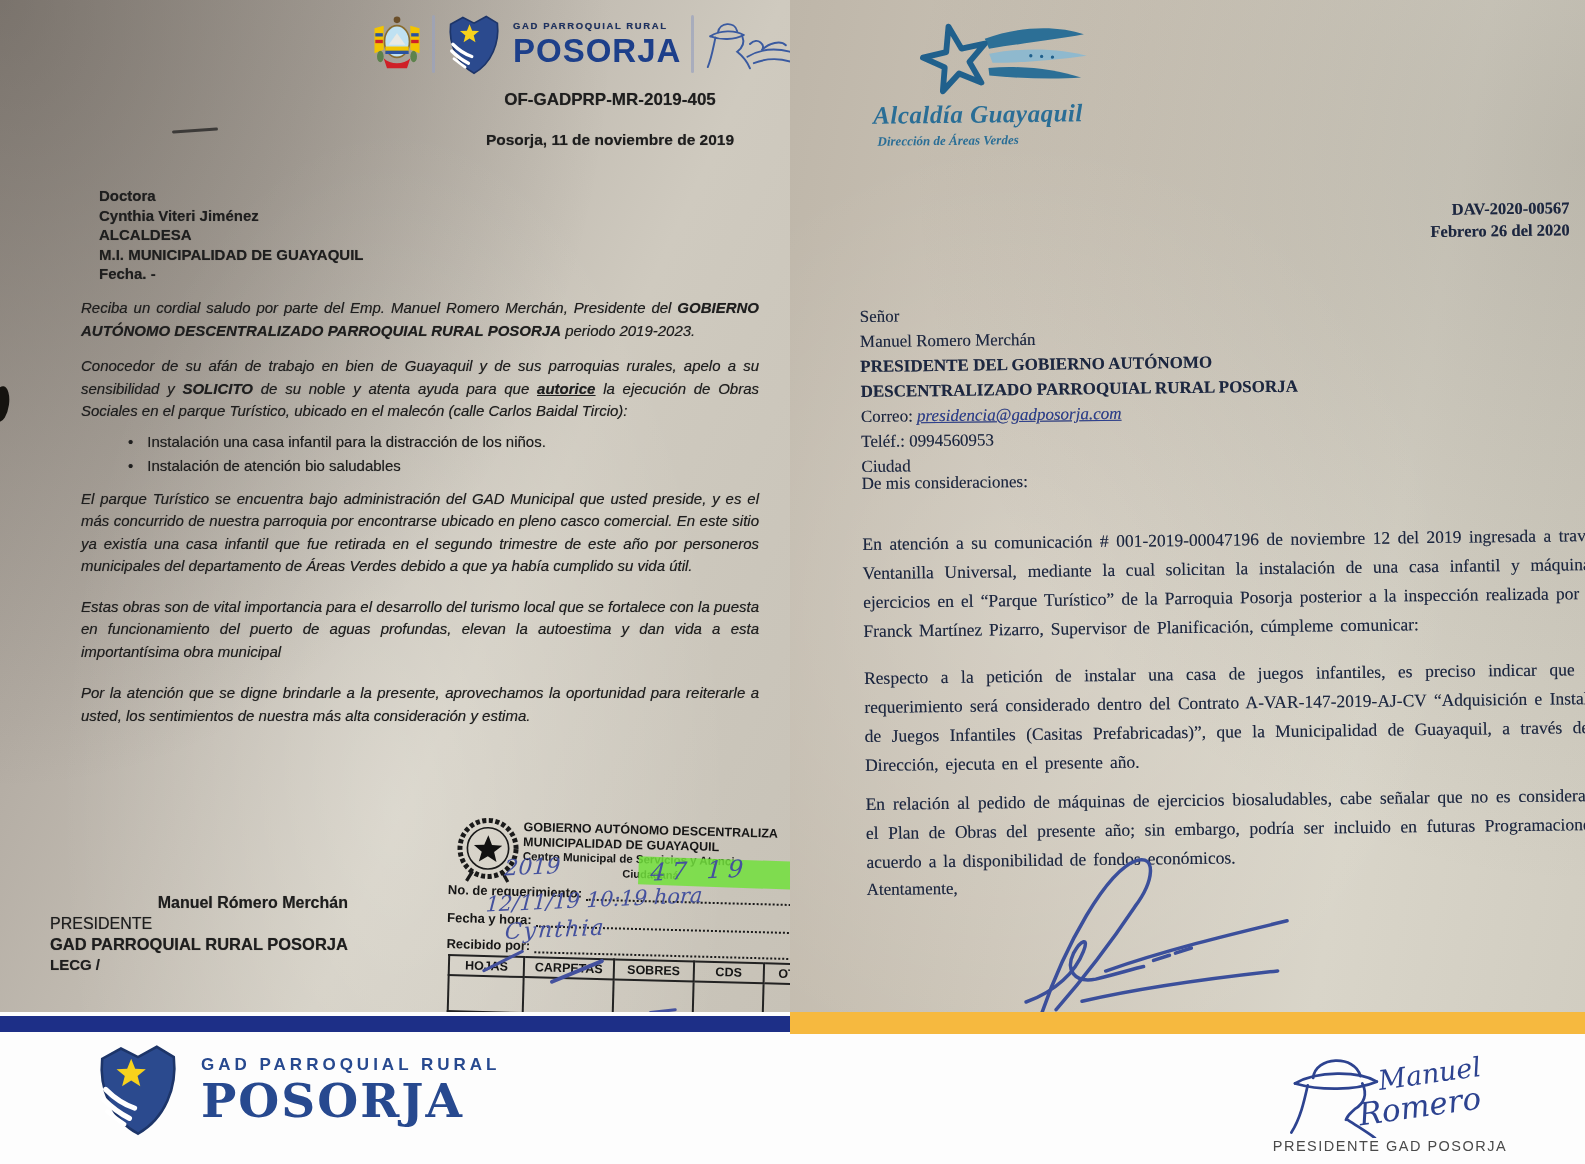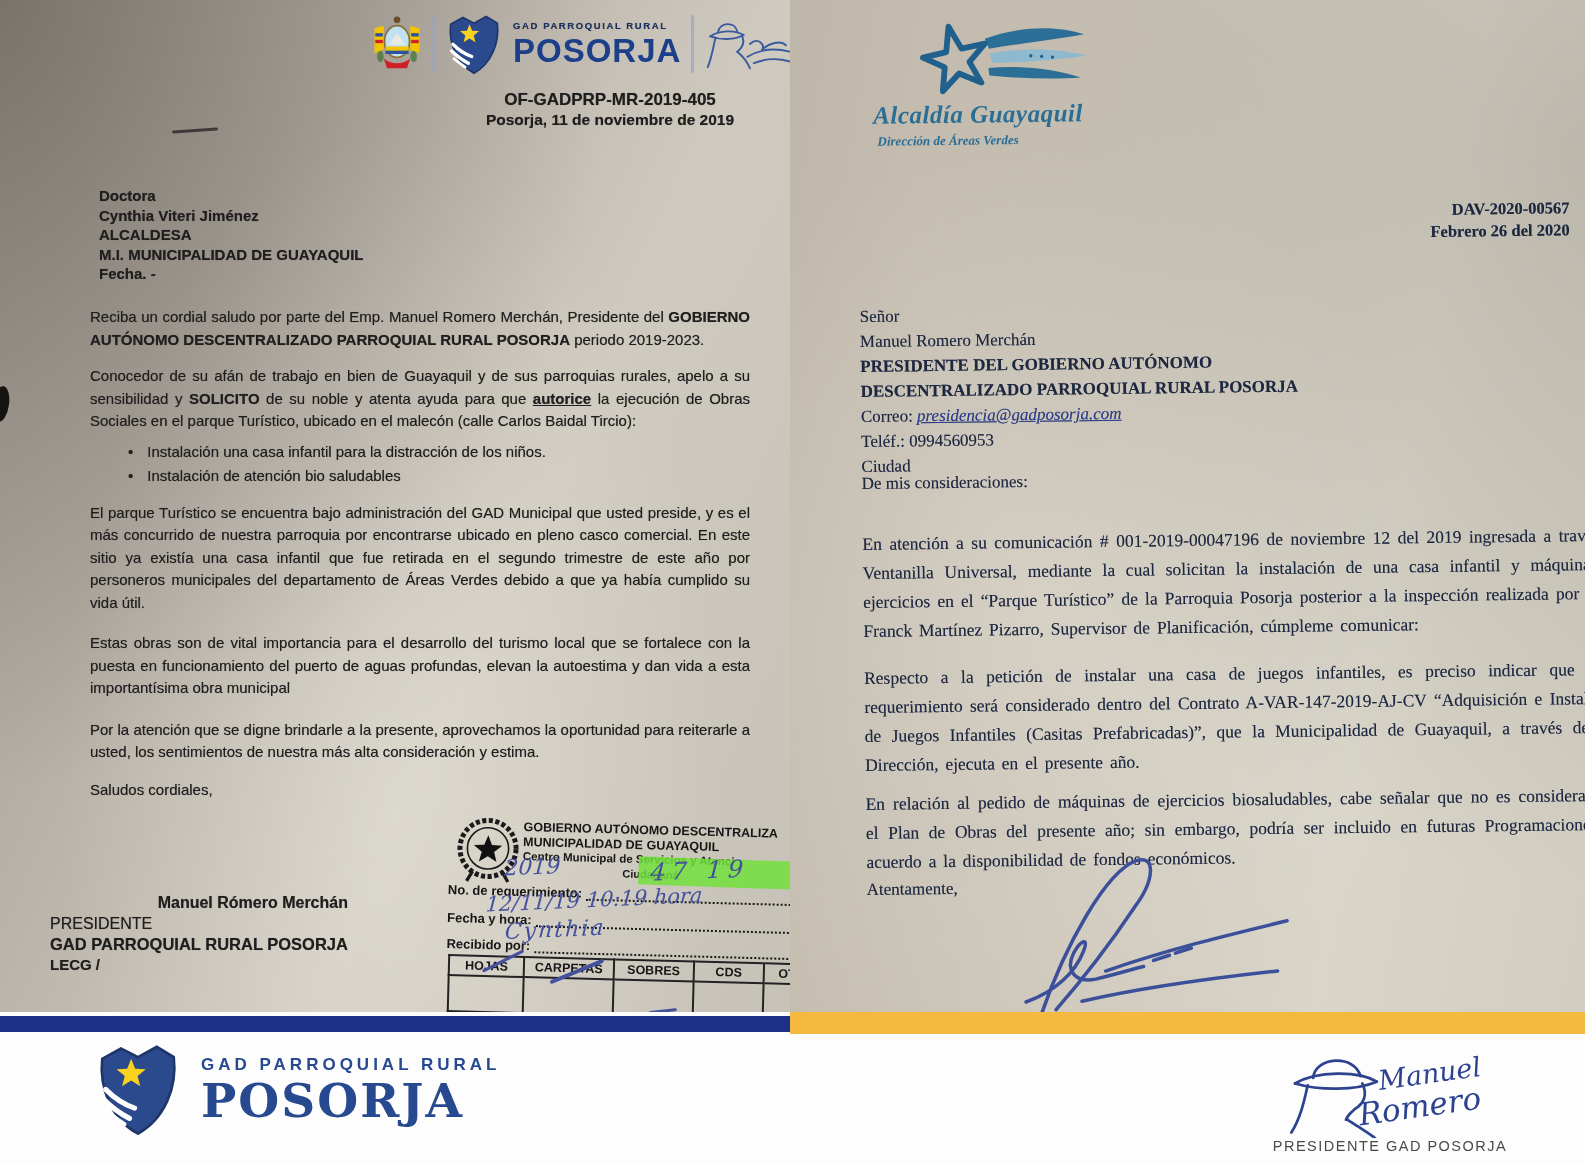--- a/index.html
+++ b/index.html
@@ -23,29 +23,29 @@
   .serifink{color:#1c2740;text-shadow:0 0 .6px rgba(25,32,55,.5);}
 
   
   .l-header{position:absolute;top:12px;left:372px;display:flex;align-items:center;gap:10px;}
   .l-divider{width:3px;height:58px;background:#9aa3bd;opacity:.7;border-radius:2px;}
   .l-brand-text{display:flex;flex-direction:column;line-height:1;}
   .l-brand-small{font-size:9.5px;font-weight:bold;letter-spacing:1.6px;color:#1d3264;}
   .l-brand-large{font-size:33px;font-weight:bold;letter-spacing:1px;color:#1d3f8a;margin-top:3px;}
   .l-ref{position:absolute;top:90px;left:455px;width:310px;text-align:center;}
   .l-ref-no{font-size:17px;font-weight:bold;}
-  .l-ref-date{font-size:15.5px;font-weight:bold;margin-top:1px;}
+  .l-ref-date{font-size:15.5px;font-weight:bold;margin-top:21px;}
   .scan-dash{position:absolute;left:172px;top:129px;width:46px;height:3px;background:#3c3a38;
     transform:rotate(-4deg);border-radius:2px;}
   .scan-blob{position:absolute;left:-7px;top:386px;width:16px;height:36px;background:#15130f;
     border-radius:50%;transform:rotate(8deg);}
   .l-recipient{position:absolute;left:80px;top:186px;font-size:15px;line-height:19.5px;font-weight:bold;margin-left:19px;}
   .l-body{position:absolute;left:76px;top:292px;width:688px;font-size:15px;line-height:22.5px;
     text-align:justify;}
-  .l-body p{margin:14px;}
+  .l-body p{margin:5px;font-style:italic;}
   .lp1{margin-bottom:13px !important;}
   .lp2{margin-bottom:7px !important;}
   .l-bullets{margin-bottom:10px !important;}
   .bullet-row{display:flex;gap:14px;padding-left:52px;line-height:24px;text-align:left;}
   .bullet-glyph{font-size:15px;}
   .lp3{margin-bottom:18px !important;}
   .lp4{margin-bottom:19px !important;}
   .lp5{margin-bottom:15px !important;}
   .l-signer{position:absolute;left:50px;top:893px;line-height:20.5px;}
   .l-signer .n{font-size:16px;font-weight:bold;text-align:right;}
@@ -197,21 +197,20 @@
         <span>Instalación una casa infantil para la distracción de los niños.</span>
       </div>
       <div class="bullet-row">
         <span class="bullet-glyph">•</span>
         <span>Instalación de atención bio saludables</span>
       </div>
     </div>
     <p class="lp3">El parque Turístico se encuentra bajo administración del GAD Municipal que usted preside, y es el más concurrido de nuestra parroquia por encontrarse ubicado en pleno casco comercial.  En este sitio ya existía una casa infantil que fue retirada en el segundo trimestre de este año por personeros municipales del departamento de Áreas Verdes debido a que ya había cumplido su vida útil.</p>
     <p class="lp4">Estas obras son de vital importancia para el desarrollo del turismo local que se fortalece con la puesta en funcionamiento del puerto de aguas profundas, elevan la autoestima y dan vida a esta importantísima obra municipal</p>
     <p class="lp5">Por la atención que se digne brindarle a la presente, aprovechamos la oportunidad para reiterarle a usted, los sentimientos de nuestra más alta consideración y estima.</p>
-    <p>Saludos cordiales,</p>
   </div>
 
   <div class="l-signer ink">
     <div class="n">Manuel Rómero Merchán</div>
     <div class="t">PRESIDENTE</div>
     <div class="o">GAD PARROQUIAL RURAL POSORJA</div>
     <div class="i">LECG /</div>
   </div>
 
   <div class="stamp">

